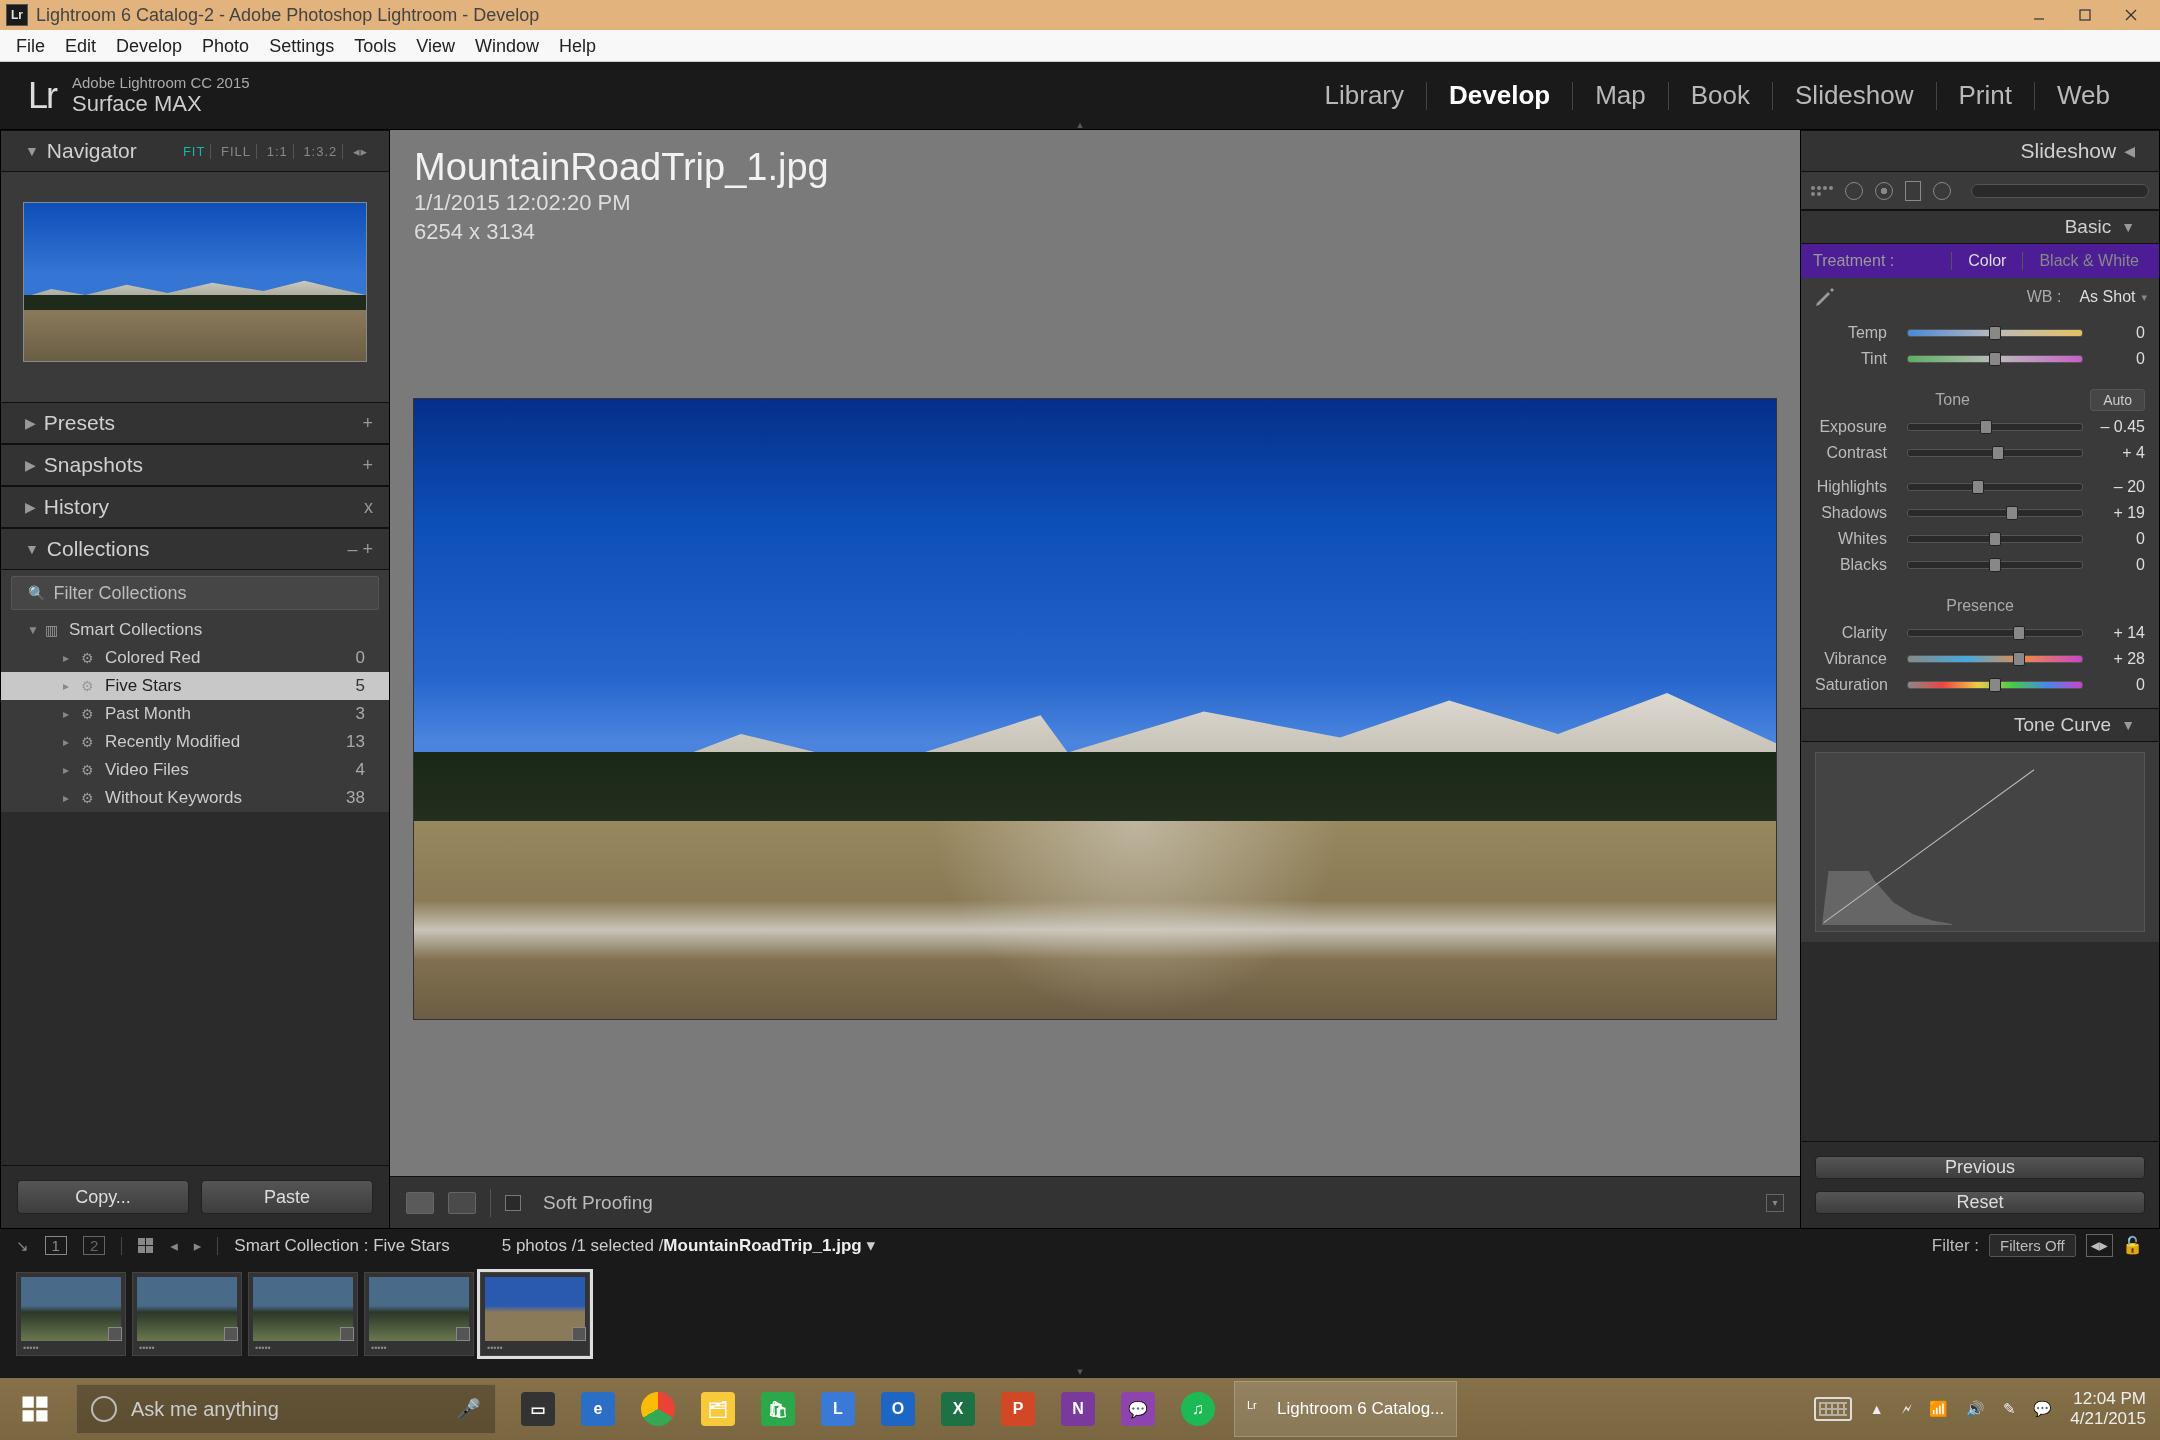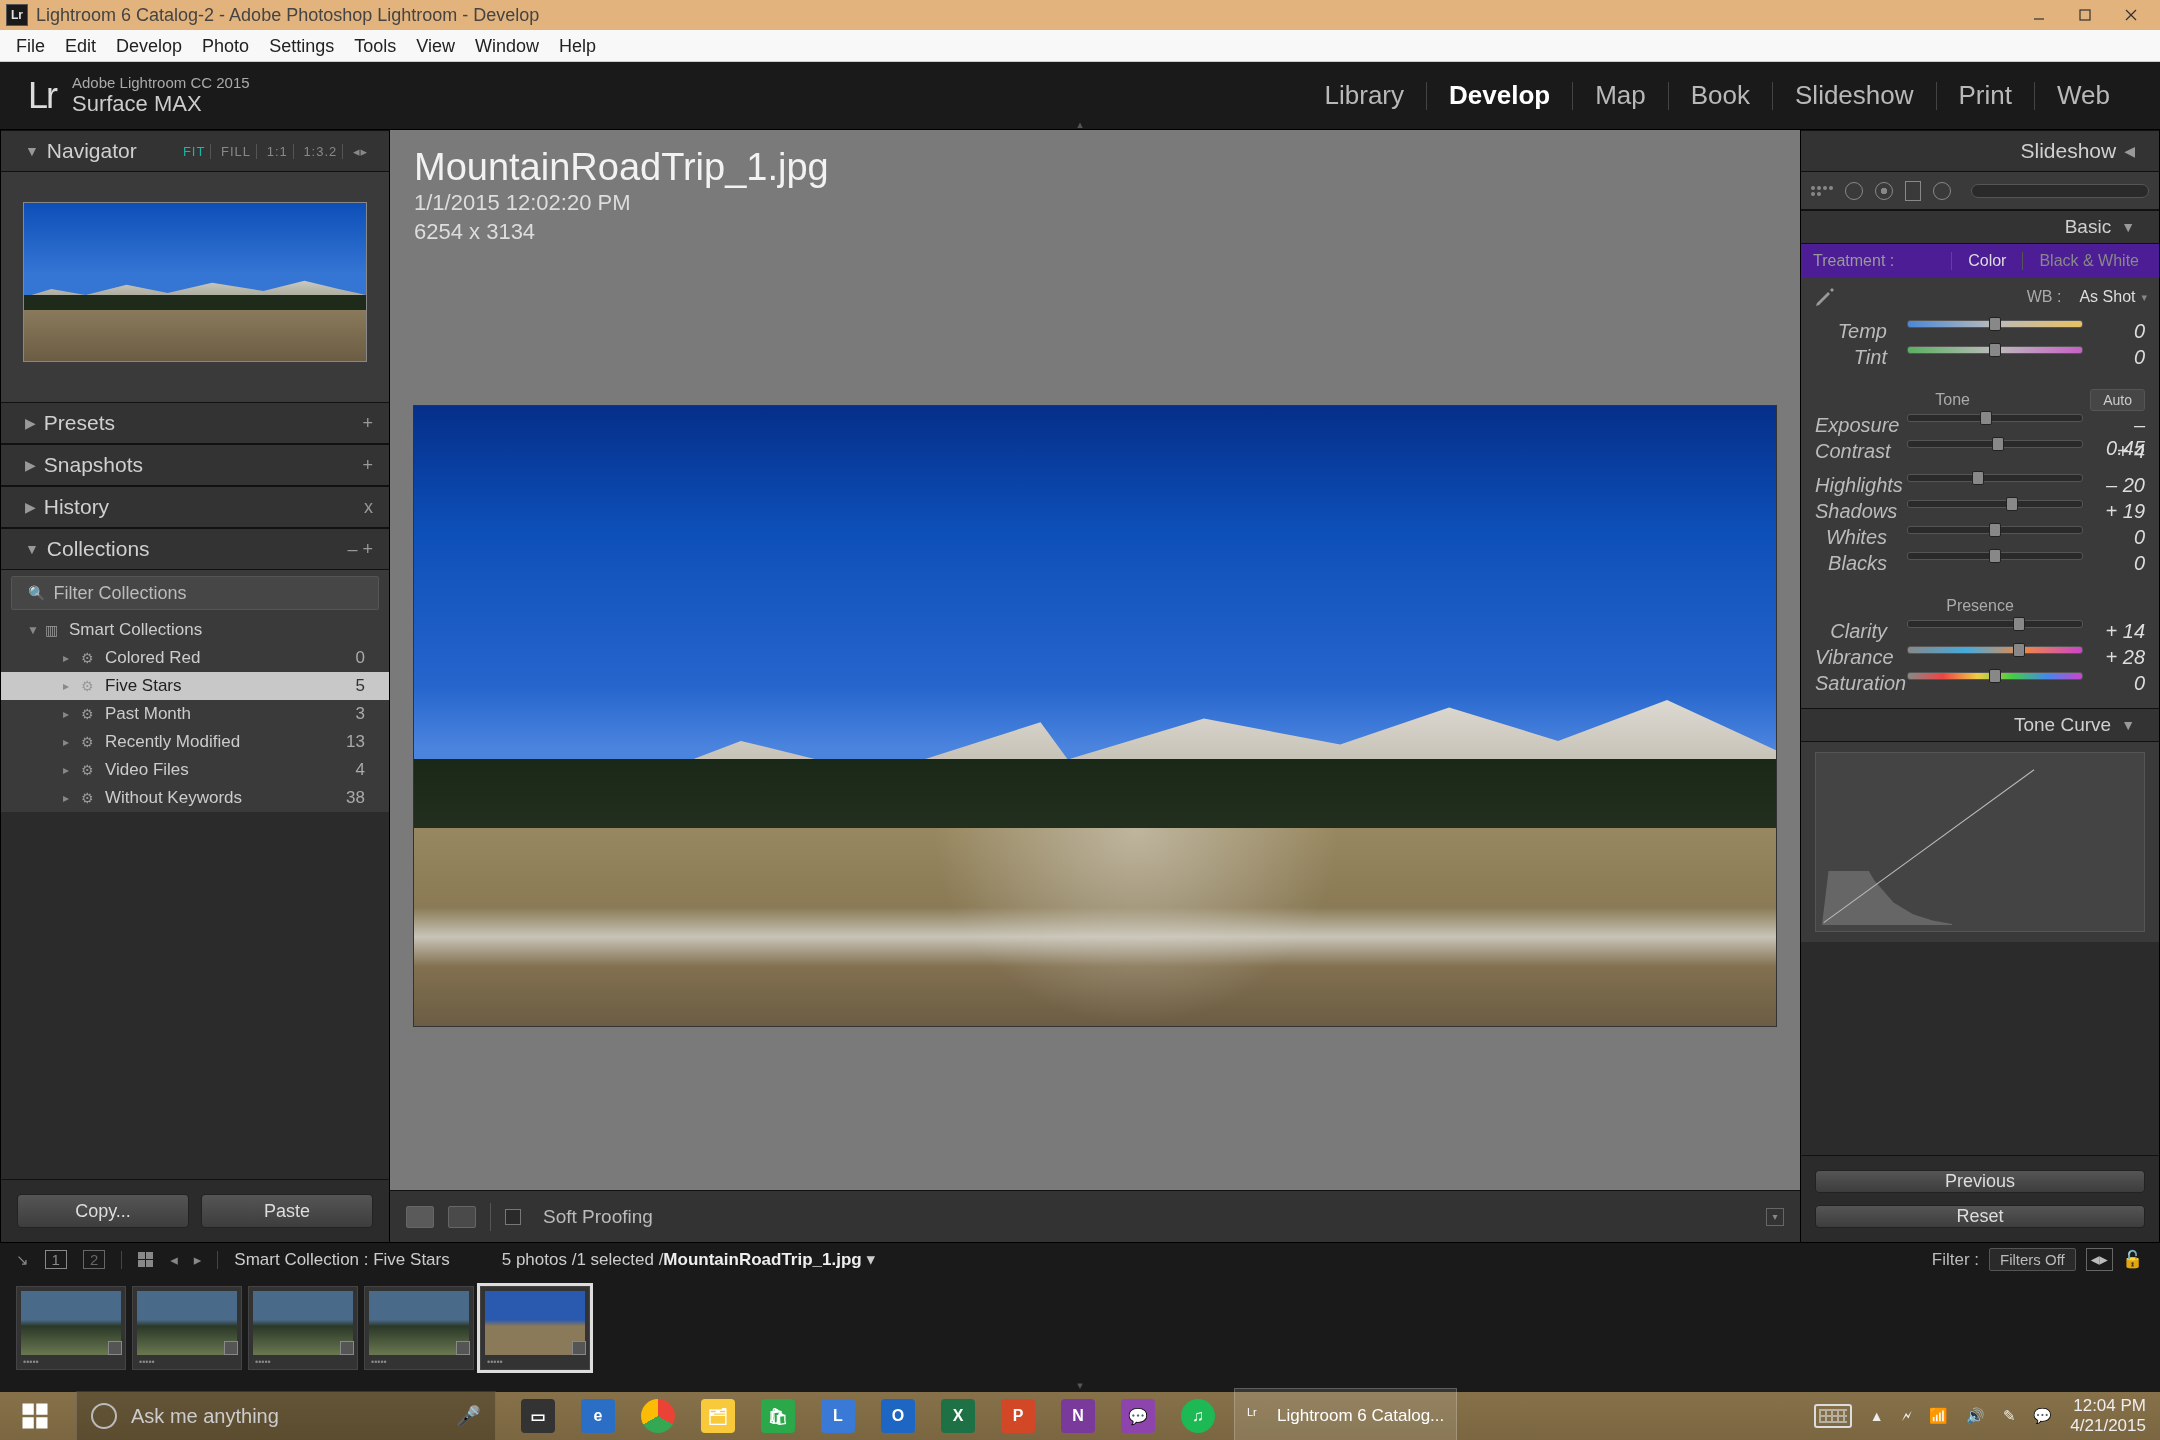--- a/index.html
+++ b/index.html
@@ -131,21 +131,21 @@
   .wb-row .eye-ico svg{width:24px;height:24px;fill:#999;}
   .wb-row .lbl{color:#aaa;margin-right:18px;}
   .wb-row .val{color:#ddd;padding-right:6px;}
   .wb-row .dd{color:#888;font-size:11px;}
 
   .slider-group{background:#3a3a3a;padding:4px 0 10px;}
   .group-title{display:flex;align-items:center;height:28px;padding:0 14px;font-size:16px;color:#aaa;}
   .group-title .t{flex:1;text-align:center;}
   .auto-btn{padding:2px 12px;background:#464646;border:1px solid #555;border-radius:3px;font-size:14px;color:#ccc;}
 
-  .slider-row{display:flex;align-items:flex-start;height:26px;padding:0 14px;font-size:20px;font-style:italic;}
+  .slider-row{display:flex;align-items:center;height:26px;padding:0 14px;font-size:16px;}
   .slider-row .s-lbl{width:82px;text-align:right;color:#bbb;padding-right:10px;}
   .slider-row .s-track{flex:1;height:8px;position:relative;border-radius:3px;margin:0 10px;background:#2a2a2a;border:1px solid #555;}
   .slider-row .s-track.temp{background:linear-gradient(to right,#4a88d8,#bbb,#e8c060);}
   .slider-row .s-track.tint{background:linear-gradient(to right,#5ab060,#bbb,#c860c8);}
   .slider-row .s-track.vib{background:linear-gradient(to right,#888,#4ad,#e84,#c4c);}
   .slider-row .s-track.sat{background:linear-gradient(to right,#888,#e44,#ec4,#4c4,#48e,#c4c);}
   .slider-row .s-thumb{position:absolute;top:-4px;width:12px;height:14px;background:#888;border:1px solid #222;border-radius:2px;transform:translateX(-50%);}
   .slider-row .s-val{width:52px;text-align:right;color:#ddd;}
 
   .tone-curve-box{height:200px;background:#3a3a3a;padding:10px 14px;}
@@ -167,21 +167,21 @@
   .filter-dd{background:#2a2a2a;border:1px solid #555;padding:2px 10px;border-radius:2px;font-size:15px;}
   .filmstrip{height:104px;background:#1a1a1a;display:flex;align-items:center;padding:4px 16px;gap:6px;}
   .thumb{width:110px;height:84px;background:#333;border:1px solid #444;position:relative;overflow:hidden;}
   .thumb.sel{outline:3px solid #ddd;}
   .thumb .timg{position:absolute;inset:4px 4px 14px 4px;background:linear-gradient(to bottom,#4a6a8a 45%,#2a3828 55%,#6a7850 100%);}
   .thumb .dots{position:absolute;left:6px;bottom:2px;font-size:9px;color:#888;}
   .thumb .badge{position:absolute;right:3px;bottom:14px;width:14px;height:14px;background:#555;border:1px solid #888;}
   .bottom-collapse{height:12px;background:#1a1a1a;text-align:center;color:#555;font-size:11px;line-height:10px;}
 
   
-  .taskbar{height:48px;background:linear-gradient(to bottom,#86714a,#7a6640);display:flex;align-items:center;padding:0;font-size:17px;color:#eee;}
+  .taskbar{height:62px;background:linear-gradient(to bottom,#86714a,#7a6640);display:flex;align-items:center;padding:0;font-size:17px;color:#eee;}
   .start-btn{width:70px;height:62px;display:flex;align-items:center;justify-content:center;}
   .start-btn svg{width:30px;height:30px;fill:#fff;}
   .search-box{flex:0 0 420px;height:50px;margin:0 6px;background:rgba(0,0,0,.25);border:1px solid rgba(255,255,255,.15);display:flex;align-items:center;padding:0 14px;color:#ccc;font-size:20px;}
   .search-box .cortana{width:26px;height:26px;border:2px solid #bbb;border-radius:50%;margin-right:14px;}
   .search-box .mic{margin-left:auto;}
   .task-icons{display:flex;align-items:center;height:62px;gap:4px;margin-left:8px;}
   .tico{width:56px;height:56px;display:flex;align-items:center;justify-content:center;font-size:28px;}
   .tico .box{width:34px;height:34px;border-radius:4px;display:flex;align-items:center;justify-content:center;font-size:16px;font-weight:bold;color:#fff;}
   .task-app{height:56px;padding:0 12px;margin-left:8px;background:rgba(255,255,255,.12);border:1px solid rgba(255,255,255,.2);display:flex;align-items:center;gap:10px;color:#fff;font-size:17px;}
   .tray{margin-left:auto;display:flex;align-items:center;gap:18px;padding:0 14px;color:#eee;font-size:15px;}

